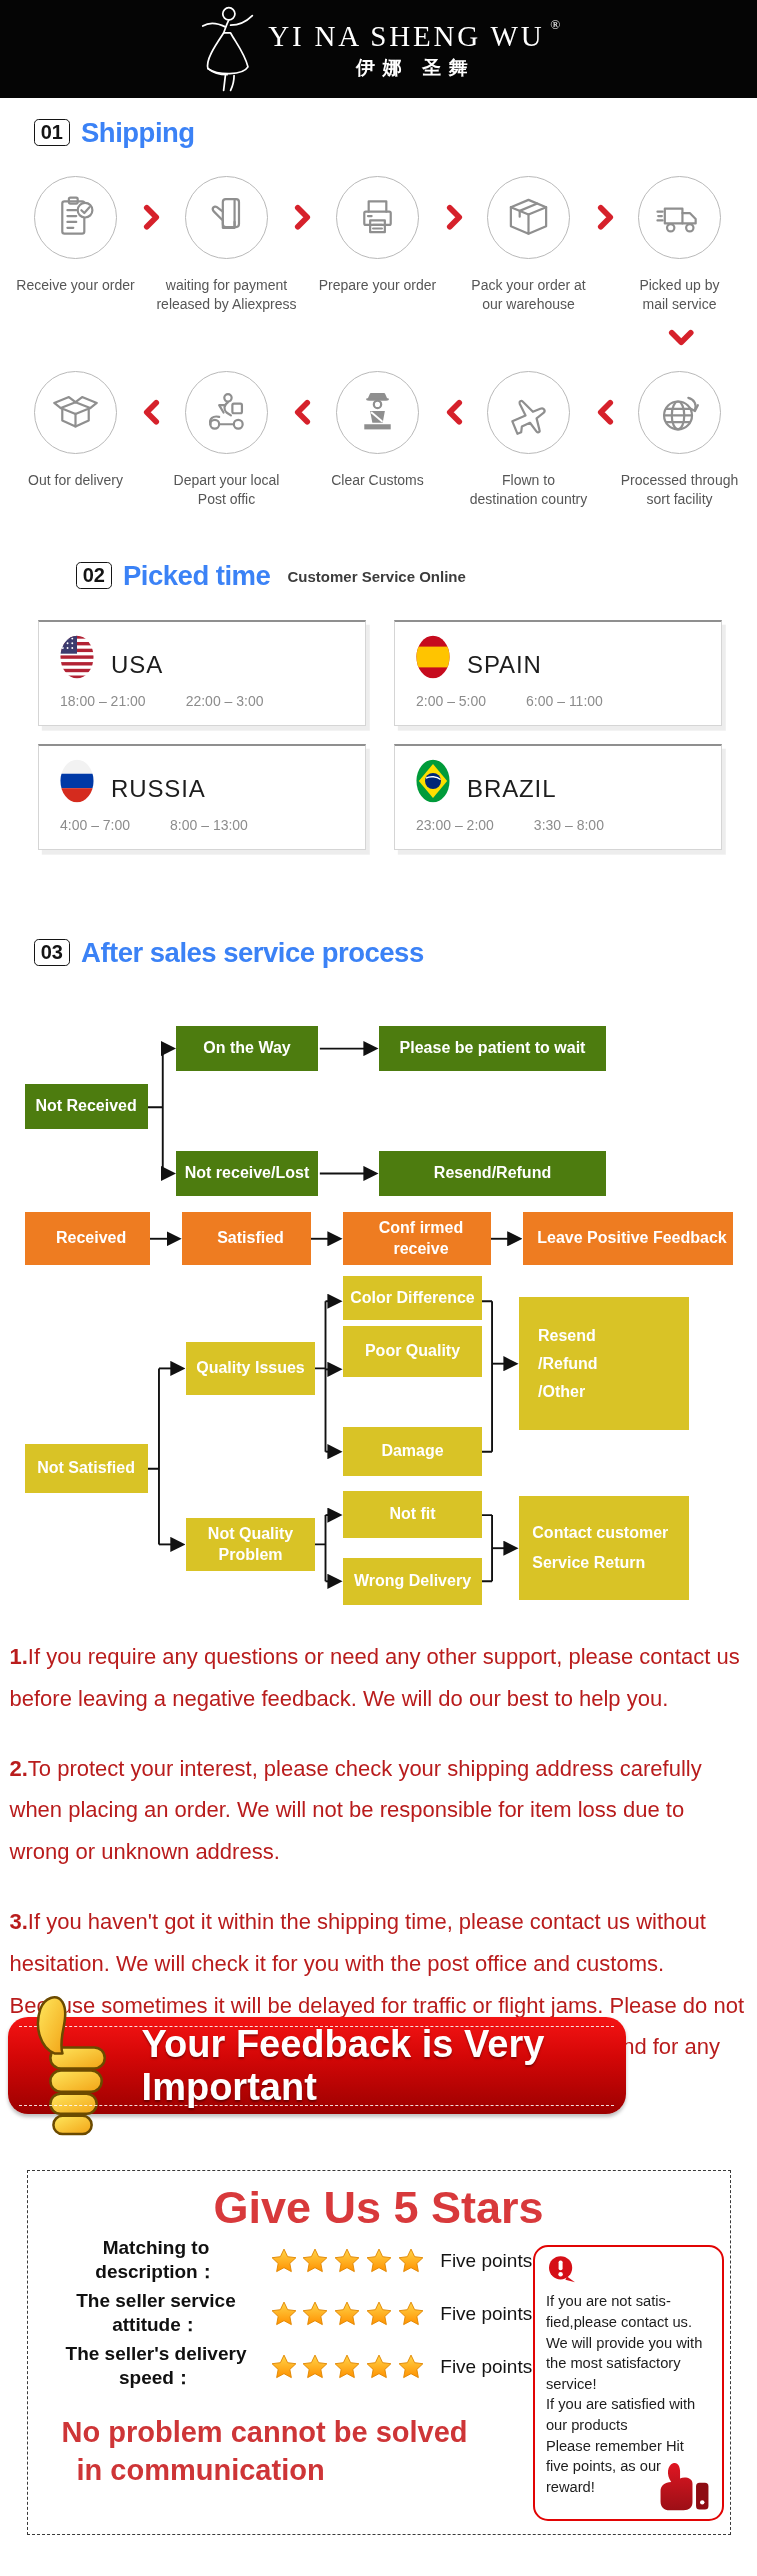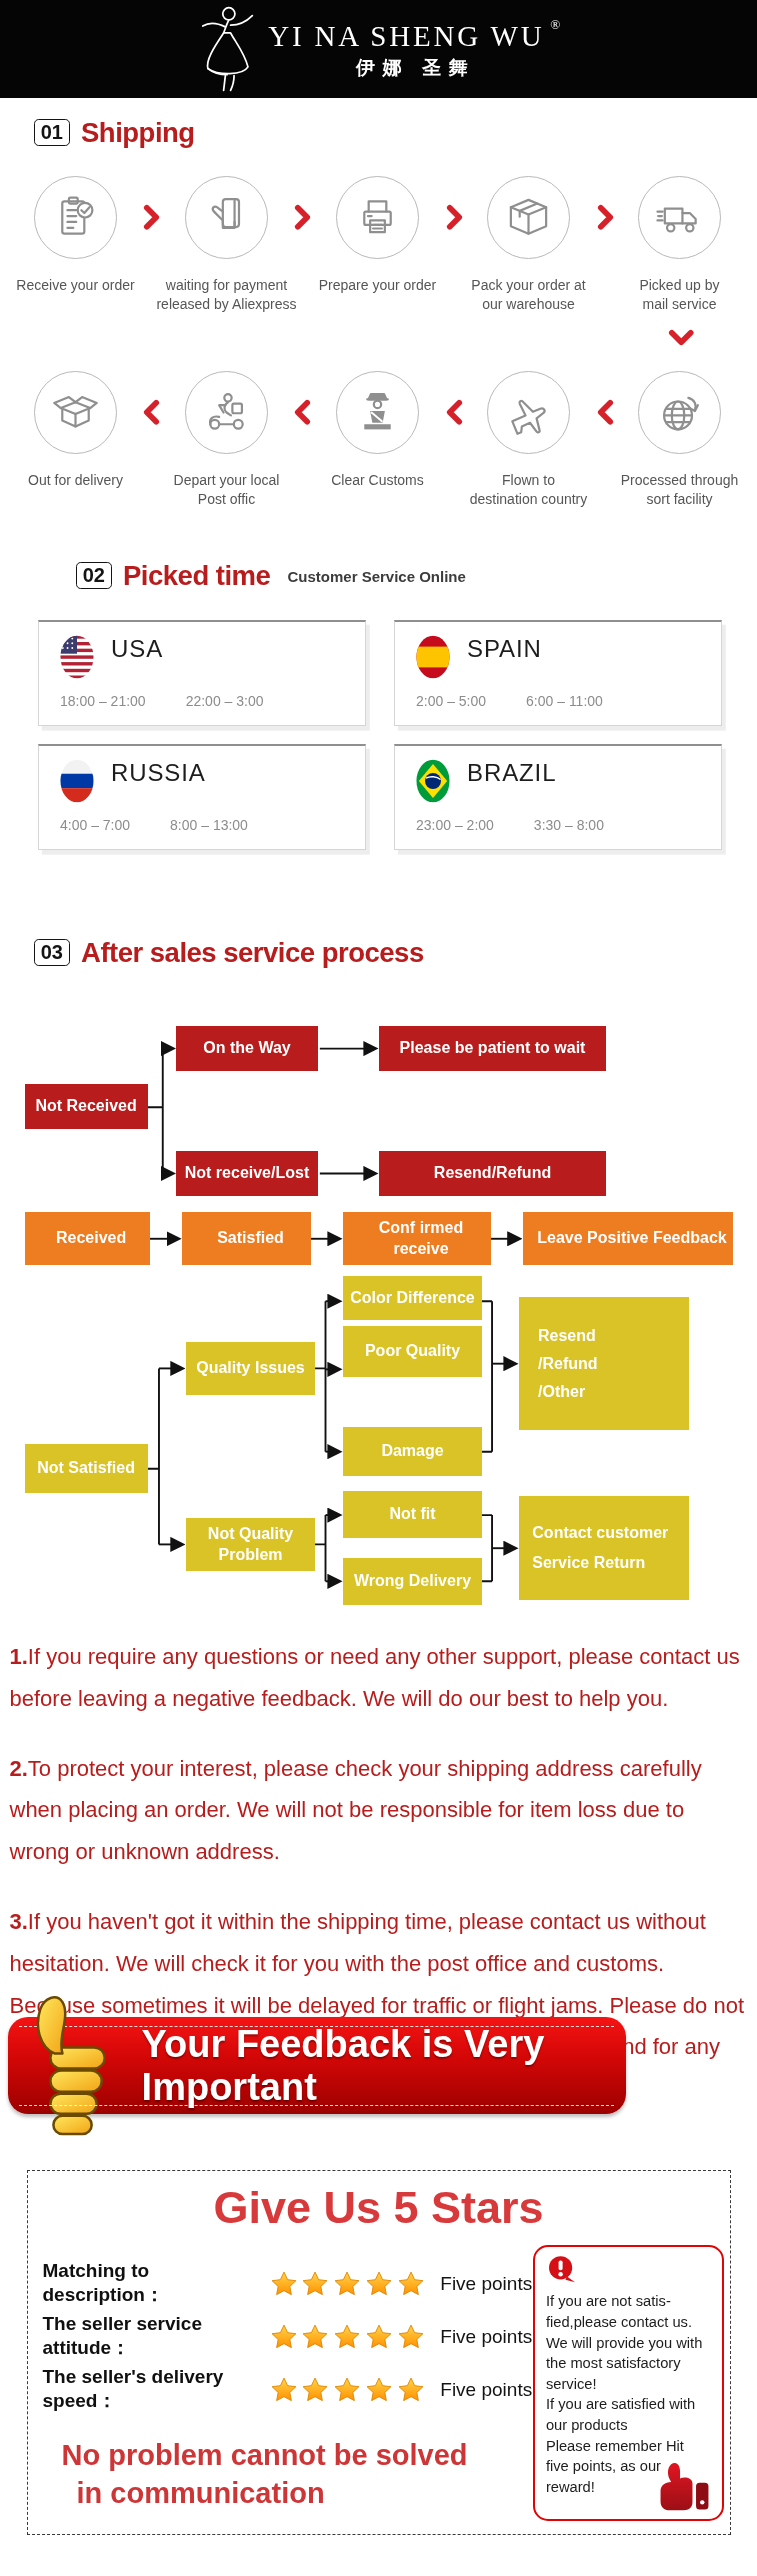--- a/index.html
+++ b/index.html
@@ -12,50 +12,50 @@
          display:flex; align-items:center; justify-content:center; gap:13.3px; }
   .brand-wrap { color:#fff; text-align:center; }
   .brand { font-family:"Liberation Serif", serif; font-size:29px; letter-spacing:2.8px; }
   .brand sup { font-size:13.3px; vertical-align:17px; margin-left:5.7px; }
   .brand-cn { font-size:19px; letter-spacing:7.6px; margin-top:1.9px; font-weight:600; }
 
   
   .sec-title { position:absolute; display:flex; align-items:flex-end; gap:11.4px; }
   .num-badge { border:1.9px solid #141414; border-radius:4.7px; font-size:20px; font-weight:700;
                padding:0.9px 5.7px; color:#141414; margin-bottom:2.8px; }
-  .sec-text { font-size:27.5px; font-weight:700; color:#b91c1c; letter-spacing:-0.5px; }
+  .sec-text { font-size:27.5px; font-weight:700; color:#3b82f6; letter-spacing:-0.5px; }
   .sec-sub { font-size:15px; font-weight:700; color:#3c3c3c; margin-bottom:6.6px; margin-left:5.7px; }
 
   
   .ship-row { position:absolute; left:0; width:757px; display:flex; }
   .step { width:151px; display:flex; flex-direction:column; align-items:center; }
   .circle { width:83px; height:83px; border:1.4px solid #b9b9b9; border-radius:50%;
             display:flex; align-items:center; justify-content:center; background:#fff; }
   .circle svg { width:47px; height:47px; stroke:#8f8f8f; fill:none; stroke-width:3;
                 stroke-linecap:round; stroke-linejoin:round; }
   .step-label { margin-top:17px; font-size:14px; color:#565656; line-height:1.35; text-align:center; }
   .chev { position:absolute; top:28px; width:19px; height:26.5px; }
   .chev svg, .chev-down svg { width:100%; height:100%; }
   .chev-down { position:absolute; left:668px; top:328px; width:26.5px; height:19px; }
 
   
   .wt-grid { position:absolute; left:38px; top:620px; width:684px; display:grid;
              grid-template-columns:328px 328px; column-gap:28px; row-gap:18px; }
   .wt-card { height:106px; background:#fff; border:0.9px solid #d5d5d5; border-top:2.8px solid #8f8f8f;
              box-shadow:3.8px 4.7px 0 rgba(0,0,0,0.07); padding:13.3px 21px 0; }
-  .wt-top { display:flex; align-items:flex-start; gap:17px; }
+  .wt-top { display:flex; align-items:flex-end; gap:17px; }
   .wt-name { font-size:24px; color:#1d1d1d; letter-spacing:0.9px; }
   .wt-times { display:flex; gap:40px; margin-top:13.3px; font-size:14px; color:#8c8c8c; }
 
   
   .flow { position:absolute; left:0; top:1018px; width:757px; height:592px; }
   .flow svg.wires { position:absolute; left:0; top:0; }
   .fb { position:absolute; color:#fff; font-weight:700; font-size:16px; display:flex;
         align-items:center; justify-content:center; text-align:center; line-height:1.3; }
-  .fb.red { background:#b91c1c; }
+  .fb.red { background:#4d7c0f; }
   .fb.or  { background:#ee7c21;padding-left:8px; }
   .fb.ye  { background:#d9c326; }
   .fb.left { justify-content:flex-start; text-align:left; padding-left:19px; line-height:1.75; }
 
   
   .notes { position:absolute; left:9.5px; top:1636px; width:740px; }
   .note { font-size:22px; line-height:1.9; color:#b91c1c; margin-bottom:28px; }
   .note b { font-weight:700; }
 
   
@@ -66,21 +66,21 @@
             border-top:1.9px dashed rgba(255,255,255,0.85); }
   .banner::before { top:8.5px; } .banner::after { bottom:8.5px; }
   .banner-text { position:absolute; inset:0; display:flex; align-items:center; padding-left:134px;
             color:#fff; font-size:38px; font-weight:700; text-shadow:0 1.9px 1.9px rgba(0,0,0,0.35); }
   .banner-thumb { position:absolute; left:9.5px; top:-28px; width:102px; height:151px; }
 
   
   .stars-box { position:absolute; left:26.5px; top:2170px; width:704px; height:365px;
                border:1.9px dashed #3a3a3a; background:#fff; padding-top:11.4px; }
   .stars-title { text-align:center; font-size:45px; font-weight:700; color:#d8393b; }
-  .rate-rows { margin-top:23px; padding-left:15px; }
+  .rate-rows { padding-left:15px;text-align:center; }
   .rate-row { display:flex; align-items:center; height:53px; }
   .rate-label { width:227px; font-size:19px; font-weight:600; color:#101010; }
   .rate-stars { width:167px; display:flex; gap:3.8px; align-items:center; }
   .rate-stars svg { width:28px; height:28px; }
   .rate-points { font-size:19px; color:#141414; margin-left:3.8px; }
   .slogan { margin-top:21px; font-size:29px; font-weight:700; color:#ce3537; line-height:1.28; }
   .slogan .l1 { margin-left:34px; } .slogan .l2 { margin-left:49px; }
   .tip-box { position:absolute; left:505px; top:74px; width:191px; height:276px; background:#fff;
              border:2.8px solid #e20404; border-radius:15px; padding:7.6px 11.4px; }
   .tip-text { font-size:14.7px; line-height:1.4; color:#1d1d1d; margin-top:1.9px; }

